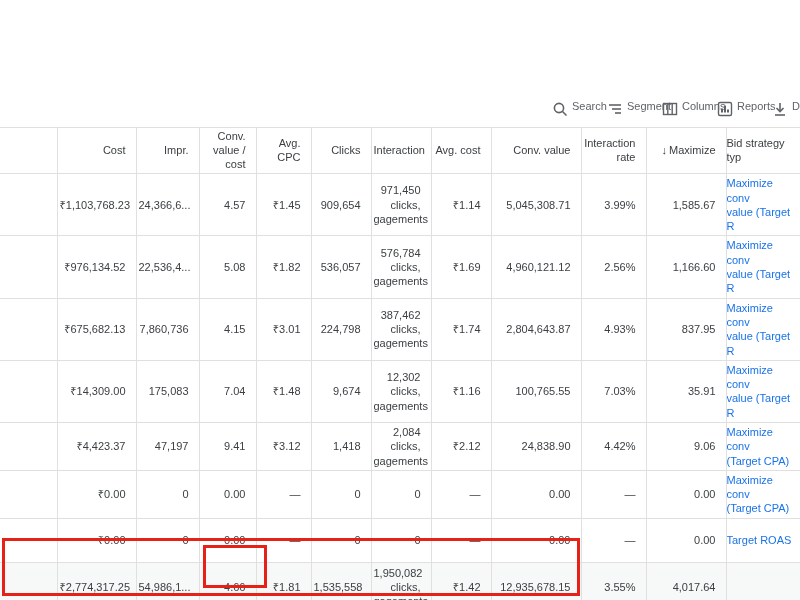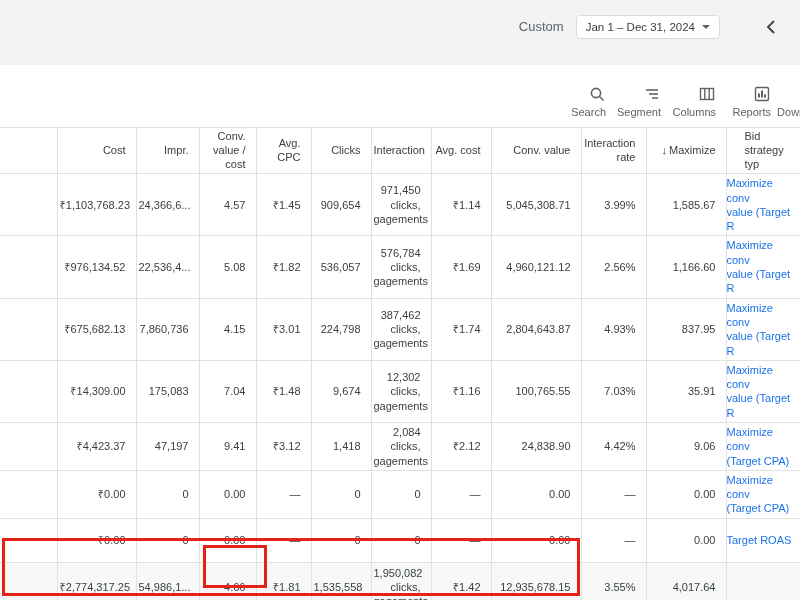--- a/index.html
+++ b/index.html
@@ -13,66 +13,52 @@
   .custom-label{font-size:13px;color:#5f6368;margin-right:12px}
   .date-btn{display:flex;align-items:center;gap:7px;background:#fff;border:1px solid #dadce0;
     border-radius:4px;padding:5px 9px;font-size:11.5px;color:#3c4043;cursor:pointer;white-space:nowrap}
   .caret{width:0;height:0;border-left:4px solid transparent;border-right:4px solid transparent;
     border-top:4px solid #5f6368}
   .collapse-btn{margin-left:42px;background:none;border:none;cursor:pointer;line-height:0}
 
   
   .toolbar{position:absolute;top:65px;left:0;width:100%;height:62px;background:#fff;
     display:flex;justify-content:flex-end;align-items:flex-end;padding-bottom:9px;overflow:hidden}
-  .titem{width:55px;display:flex;flex-direction:column;align-items:flex-end;gap:3px;cursor:pointer}
+  .titem{width:55px;display:flex;flex-direction:row;align-items:flex-start;gap:3px;cursor:pointer}
   .titem:last-child{margin-right:-26px}
   .titem .lbl{font-size:11px;color:#5f6368;white-space:nowrap}
   .titem svg{display:block}
 
   
   .table-wrap{position:absolute;top:127px;left:0;width:800px}
   table{border-collapse:collapse;table-layout:fixed;width:800px}
   th,td{border-right:1px solid #e0e0e0;overflow:hidden}
   thead th{height:41px;border-top:1px solid #e0e0e0;border-bottom:1px solid #e0e0e0;
     font-weight:400;font-size:11px;color:#3c4043;text-align:right;vertical-align:middle;
     padding:2px 10px 2px 2px;white-space:pre-line;line-height:1.25;cursor:pointer}
   th.sel{cursor:default}
-  th.bidh{text-align:left;padding:2px 2px 2px 18px}
+  th.bidh{text-align:left;padding:2px 2px 2px 0}
   .sort{margin-right:2px;color:#3c4043}
   td{border-bottom:1px solid #e0e0e0;font-size:11px;color:#3c4043;vertical-align:middle;background:#fff}
   td.num{text-align:right;padding:2px 10px 2px 2px;white-space:pre-line;line-height:1.3}
   td.bid{color:#1a73e8;text-align:left;padding:2px 2px 2px 0;white-space:pre-line;
     line-height:1.3;cursor:pointer}
   tr.total td{background:#f7f8f8}
 
   
   .hl-row{position:absolute;left:2px;top:538px;width:578px;height:58px;
     border:3px solid #e62117;pointer-events:none;z-index:5}
   .hl-cell{position:absolute;left:203px;top:545px;width:64px;height:43px;
     border:3px solid #e62117;pointer-events:none;z-index:6}
 </style>
 </head>
 <body>
 
 <div class="screen">
 
-  <div class="topbar">
-    <span class="custom-label">Custom</span>
-    <button class="date-btn">
-      <span>Jan 1 – Dec 31, 2024</span>
-      <span class="caret"></span>
-    </button>
-    <button class="collapse-btn">
-      <span>
-        <svg width="20" height="20" viewBox="0 0 20 20" fill="none" stroke="#3c4043" stroke-width="1.8">
-          <polyline points="12,4 6,10 12,16"></polyline>
-        </svg>
-      </span>
-    </button>
-  </div>
 
   <div class="toolbar">
     <div class="titem">
       <span>
         <svg width="18" height="18" viewBox="0 0 18 18" fill="none" stroke="#5f6368" stroke-width="1.6">
           <circle cx="8" cy="8" r="4.6"></circle>
             <line x1="11.5" y1="11.5" x2="15.5" y2="15.5"></line>
         </svg>
       </span>
       <span class="lbl">Search</span>

